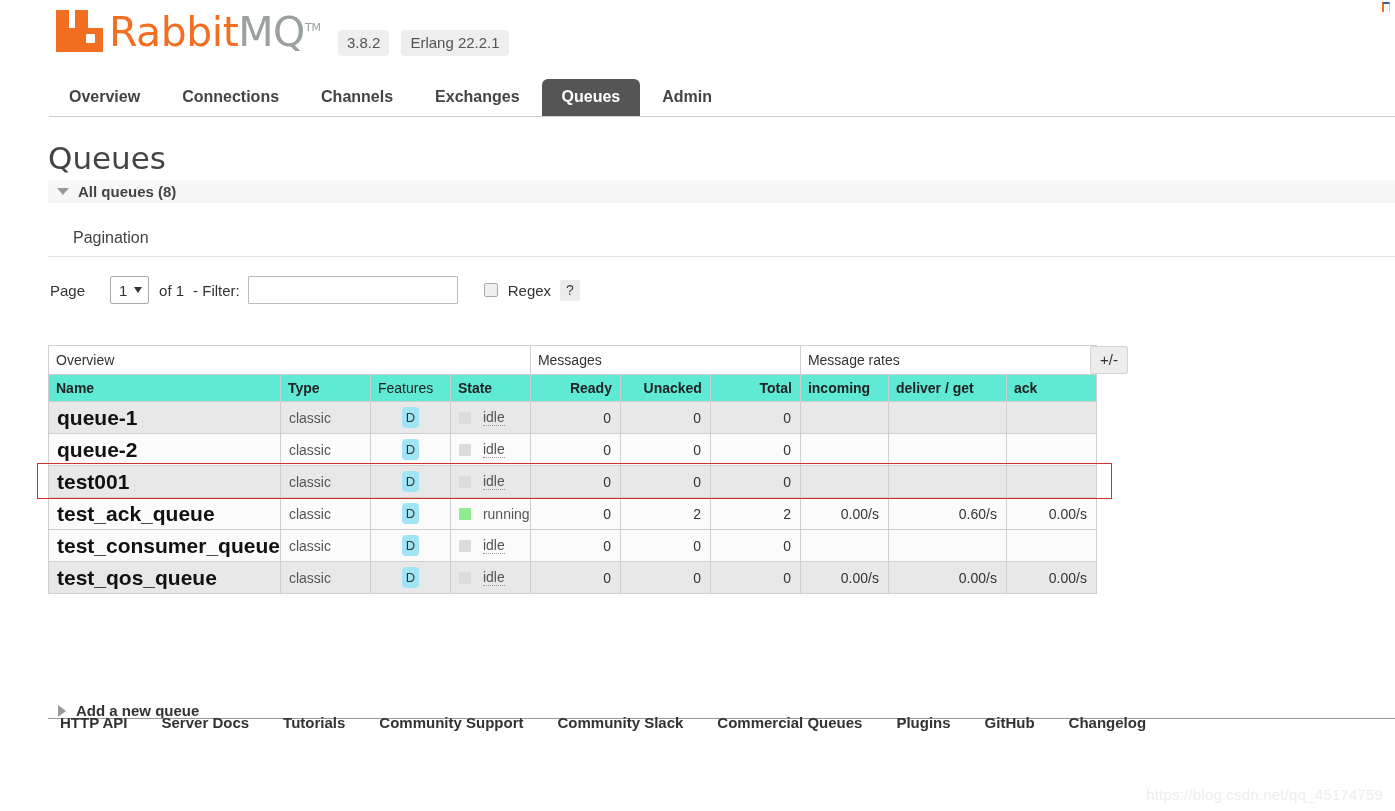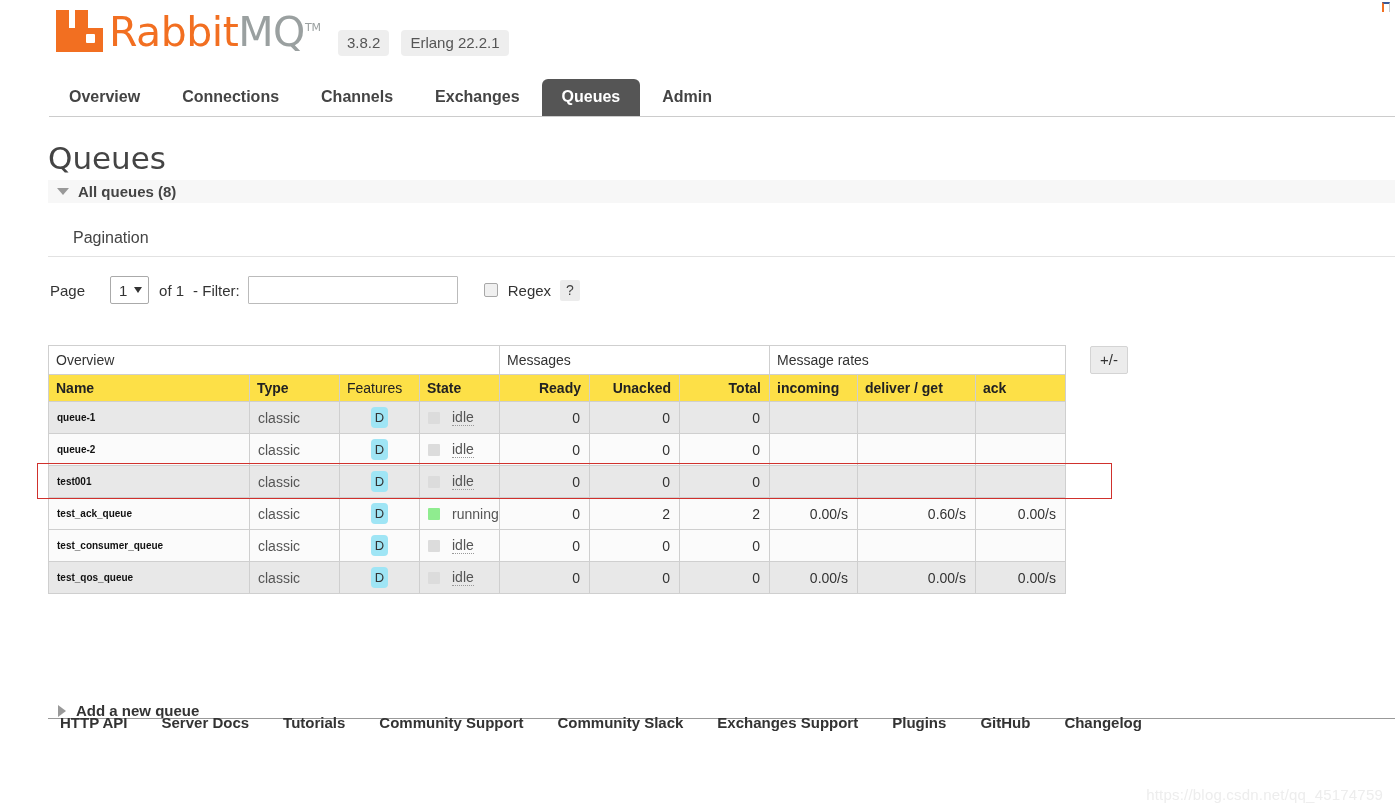--- a/index.html
+++ b/index.html
@@ -237,39 +237,39 @@
     font-weight: normal;
     font-size: 14px;
     text-align: left;
     padding-left: 7px !important;
     color: #333333;
     vertical-align: middle;
   }
   
   .col-th {
     height: 27px;
-    background: #fde047;
+    background: #5eead4;
     font-weight: bold;
     font-size: 14px;
     text-align: left;
     padding-left: 7px !important;
     color: #222222;
     vertical-align: middle;
     cursor: pointer;
   }
   .col-th.num { text-align: right; padding-right: 8px !important; padding-left: 0 !important; }
   .col-th.light { font-weight: normal; margin-top: 36px; }
 
   tbody tr { height: 32px; }
   tbody tr.odd  td { background: #e8e8e8; }
   tbody tr.even td { background: #fbfbfb; }
 
   td.name {
     font-weight: bold;
-    font-size: 10px;
+    font-size: 21px;
     color: #111111;
     padding-left: 8px !important;
   }
   td.type {
     color: #555555;
     font-size: 14px;
     padding-left: 8px !important;
   }
   td.features {
     text-align: center;
@@ -586,20 +586,20 @@
     <span class="label">Add a new queue</span>
   </div>
 
   <div class="footer-rule"></div>
   <div class="footer-links" id="footer-links">
       <a href="#">HTTP API</a>
       <a href="#">Server Docs</a>
       <a href="#">Tutorials</a>
       <a href="#">Community Support</a>
       <a href="#">Community Slack</a>
-      <a href="#">Exchanges Support</a>
+      <a href="#">Commercial Queues</a>
       <a href="#">Plugins</a>
       <a href="#">GitHub</a>
       <a href="#">Changelog</a>
     </div>
 
   <div class="watermark">https://blog.csdn.net/qq_45174759</div>
 </div>
 
 </body></html>

